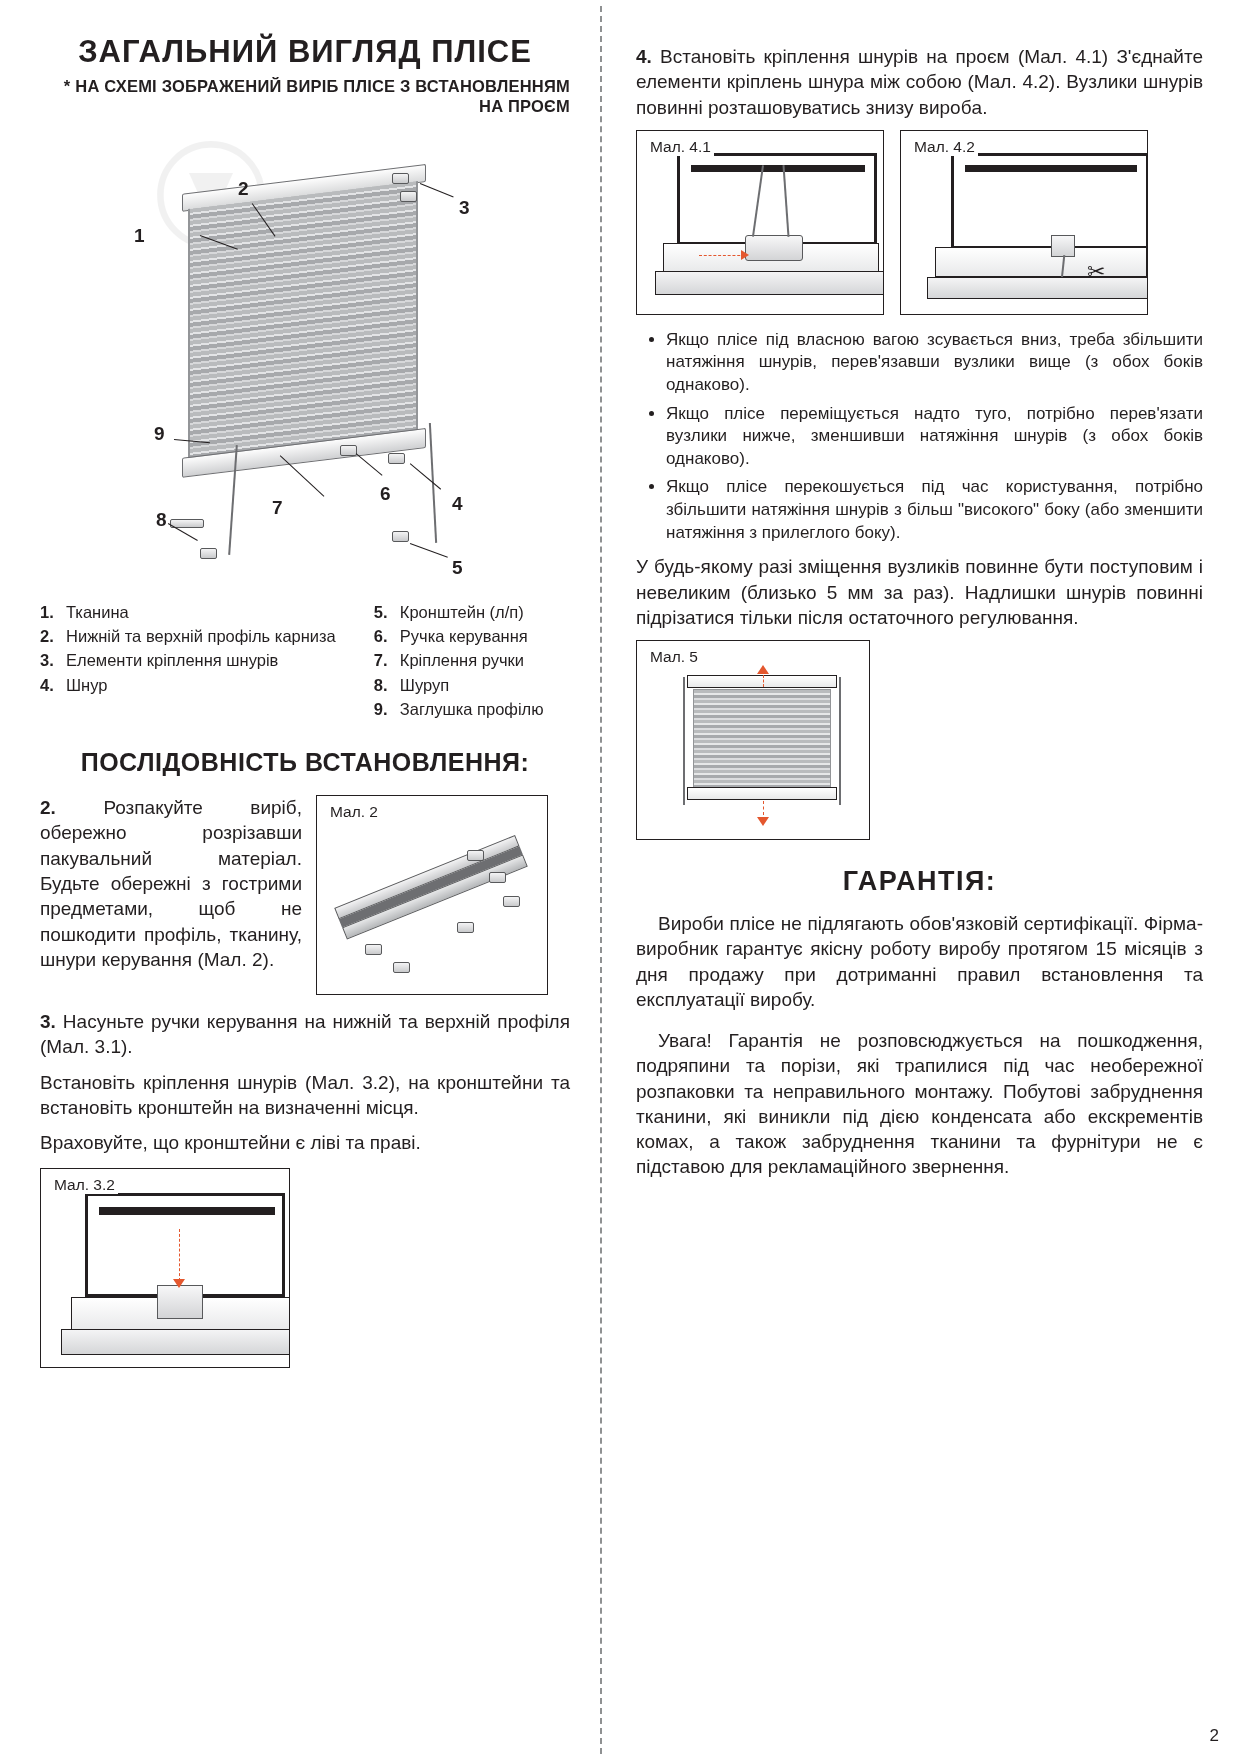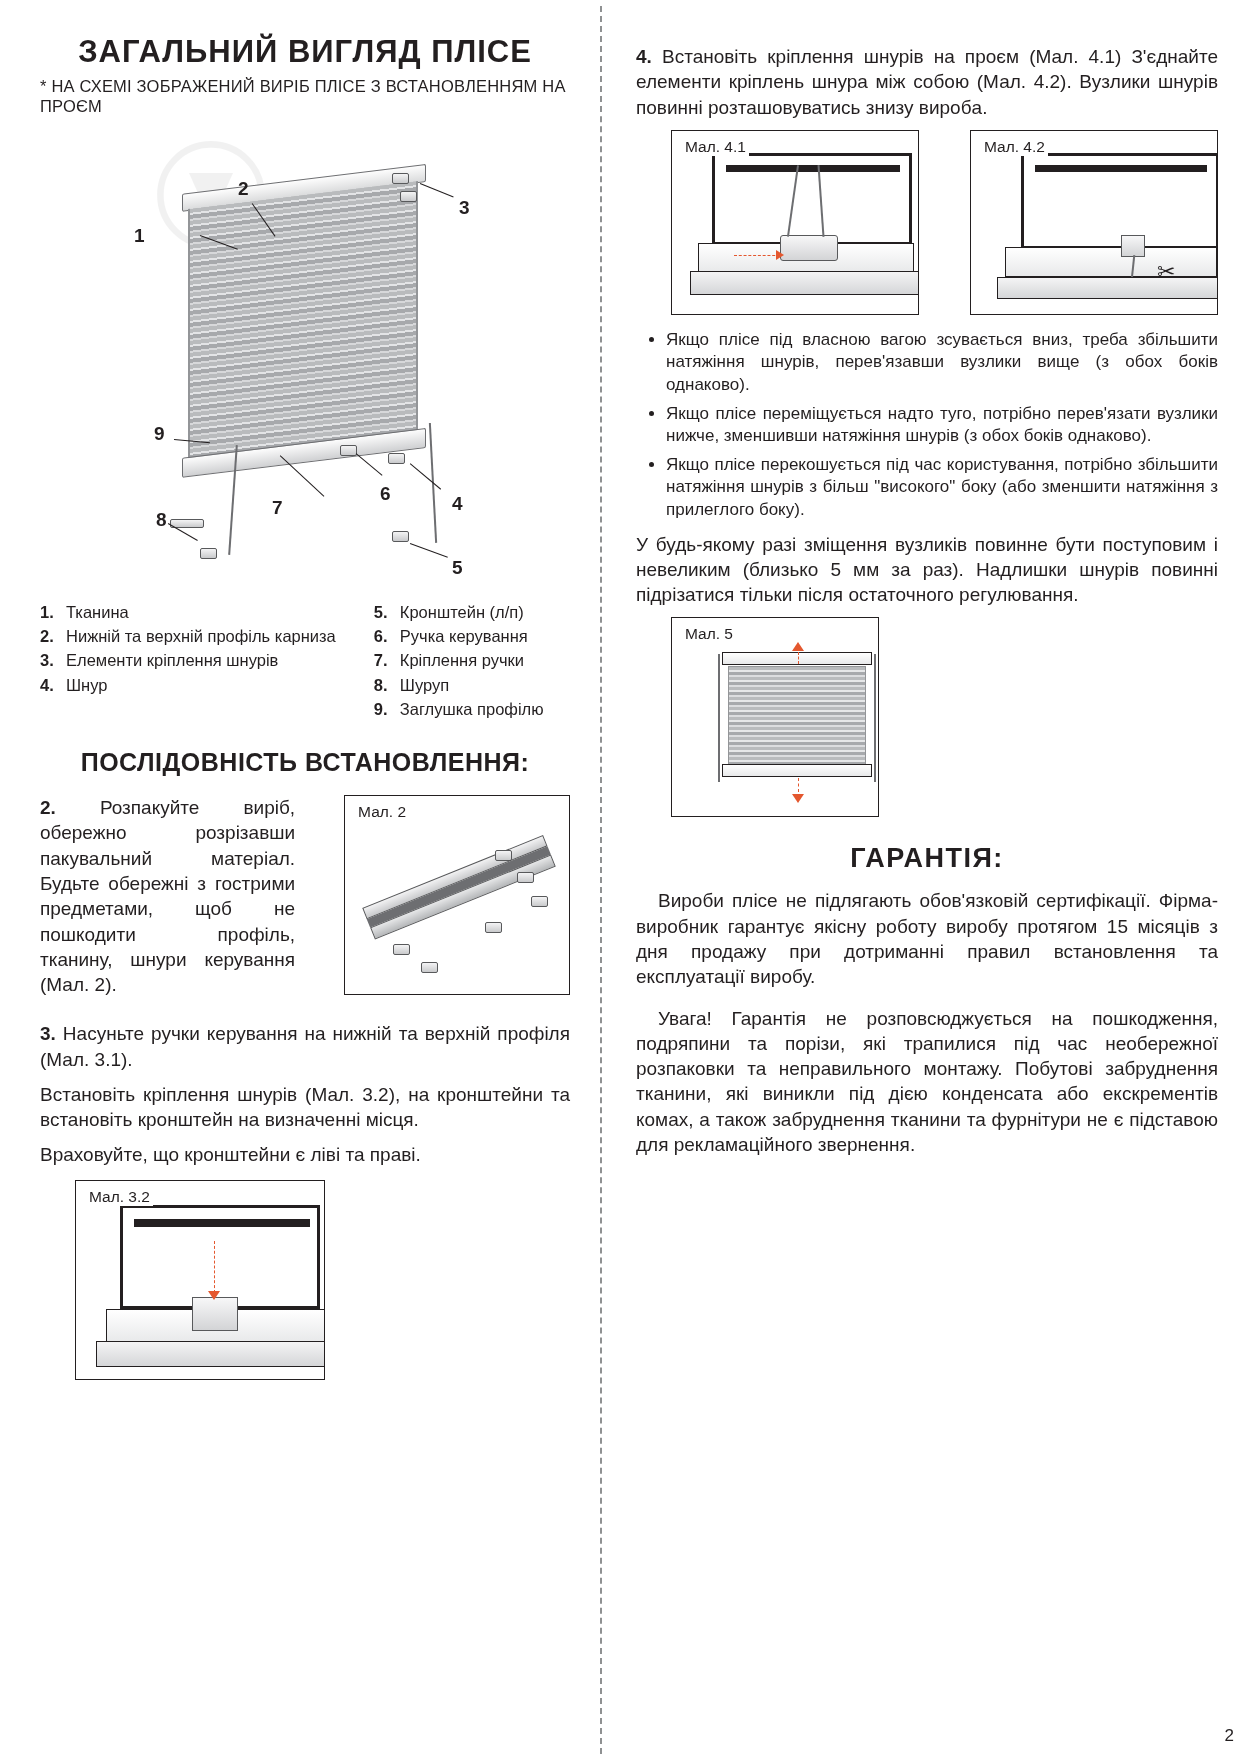--- a/index.html
+++ b/index.html
@@ -40,23 +40,23 @@
   
   h1.title {
     font-size: 31px;
     font-weight: bold;
     text-align: center;
     letter-spacing: 1px;
     line-height: 1.15;
     margin: 0 0 6px 0;
   }
   .subtitle {
-    text-align: left;
+    text-align: right;
     font-size: 16.5px;
-    font-weight: normal;
+    font-weight: bold;
     line-height: 1.25;
     letter-spacing: .2px;
     margin-bottom: 4px;
   }
   h2.section-title {
     font-size: 25px;
     font-weight: bold;
     text-align: center;
     letter-spacing: .5px;
     margin: 26px 0 18px 0;
@@ -170,21 +170,20 @@
     text-align: justify;
   }
   p.body b { font-weight: bold; }
 
   
   .fig {
     border: 1.6px solid #231f20;
     position: relative;
     background: #fff;
     overflow: hidden;
-    margin-left: 35px;
   }
   .fig .cap {
     position: absolute;
     left: 10px; top: 7px;
     font-size: 15.5px;
     color: #231f20;
     background: #fff;
     padding: 0 3px;
     z-index: 5;
   }
@@ -226,21 +225,21 @@
     text-align: justify;
   }
 
   .step5row {
     display: flex;
     gap: 20px;
     align-items: flex-start;
     margin-top: 10px;
   }
   .step5row .txt { width: 200px; font-size: 17px; line-height: 1.33; }
-  .step5row .fig { width: 208px; height: 200px; }
+  .step5row .fig { width: 234px; height: 200px; }
 
   .pagenum {
     position: absolute;
     right: 26px; bottom: 14px;
     font-size: 17px;
   }
 
   
   .win-frame {
     position: absolute;

